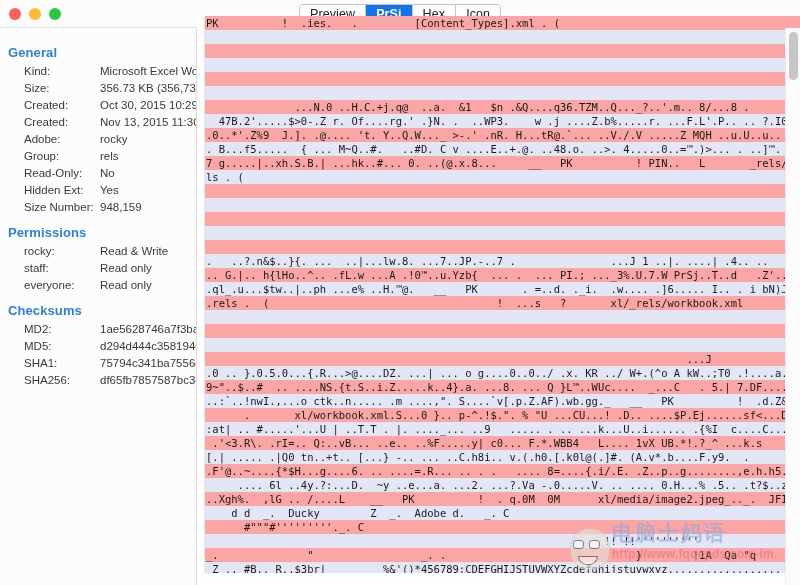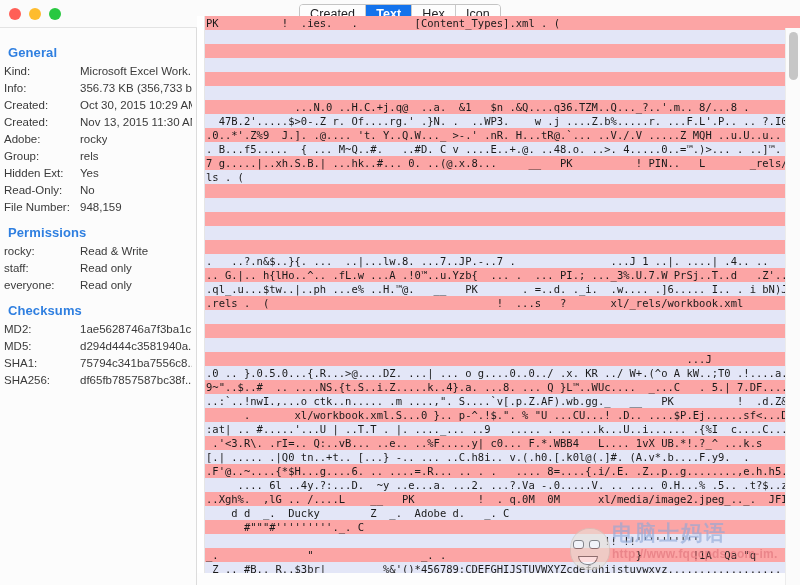--- a/index.html
+++ b/index.html
@@ -87,21 +87,21 @@
     font-weight: bold;
     margin: 9px 0 3px 8px;
     letter-spacing: .1px;
   }
   .sec-title.first { }
   .row {
     display: flex;
     font-size: 11.5px;
     color: #3a3a3a;
     line-height: 17px;
-    padding-left: 4px;
+    padding-left: 24px;
     height: 17px;
   }
   .row .k {
     width: 76px;
     flex: 0 0 76px;
     color: #3a3a3a;
     white-space: nowrap;
     overflow: hidden;
   }
   .row .v {
@@ -242,64 +242,64 @@
 
   <div class="titlebar">
     <div class="traffic">
       <span class="dot close"></span>
       <span class="dot min"></span>
       <span class="dot max"></span>
     </div>
   </div>
 
   <div class="segmented">
-    <div class="seg">Created</div>
-    <div class="seg active">Text</div>
+    <div class="seg">Preview</div>
+    <div class="seg active">PrSj</div>
     <div class="seg">Hex</div>
     <div class="seg">Icon</div>
   </div>
 
   <div class="sidebar">
 
     <div class="sec-title first">General</div>
     <div class="row">
       <span class="k">Kind:</span>
       <span class="v">Microsoft Excel Work...</span>
     </div>
     <div class="row">
-      <span class="k">Info:</span>
+      <span class="k">Size:</span>
       <span class="v">356.73 KB (356,733 b...</span>
     </div>
     <div class="row">
       <span class="k">Created:</span>
       <span class="v">Oct 30, 2015 10:29 AM</span>
     </div>
     <div class="row">
       <span class="k">Created:</span>
       <span class="v">Nov 13, 2015 11:30 AM</span>
     </div>
 
     <div class="row">
       <span class="k">Adobe:</span>
       <span class="v">rocky</span>
     </div>
     <div class="row">
       <span class="k">Group:</span>
       <span class="v">rels</span>
     </div>
     <div class="row">
+      <span class="k">Read-Only:</span>
+      <span class="v">No</span>
+    </div>
+    <div class="row">
       <span class="k">Hidden Ext:</span>
       <span class="v">Yes</span>
     </div>
     <div class="row">
-      <span class="k">Read-Only:</span>
-      <span class="v">No</span>
-    </div>
-    <div class="row">
-      <span class="k">File Number:</span>
+      <span class="k">Size Number:</span>
       <span class="v">948,159</span>
     </div>
 
     <div class="sec-title">Permissions</div>
     <div class="row">
       <span class="k">rocky:</span>
       <span class="v">Read &amp; Write</span>
     </div>
     <div class="row">
       <span class="k">staff:</span>

